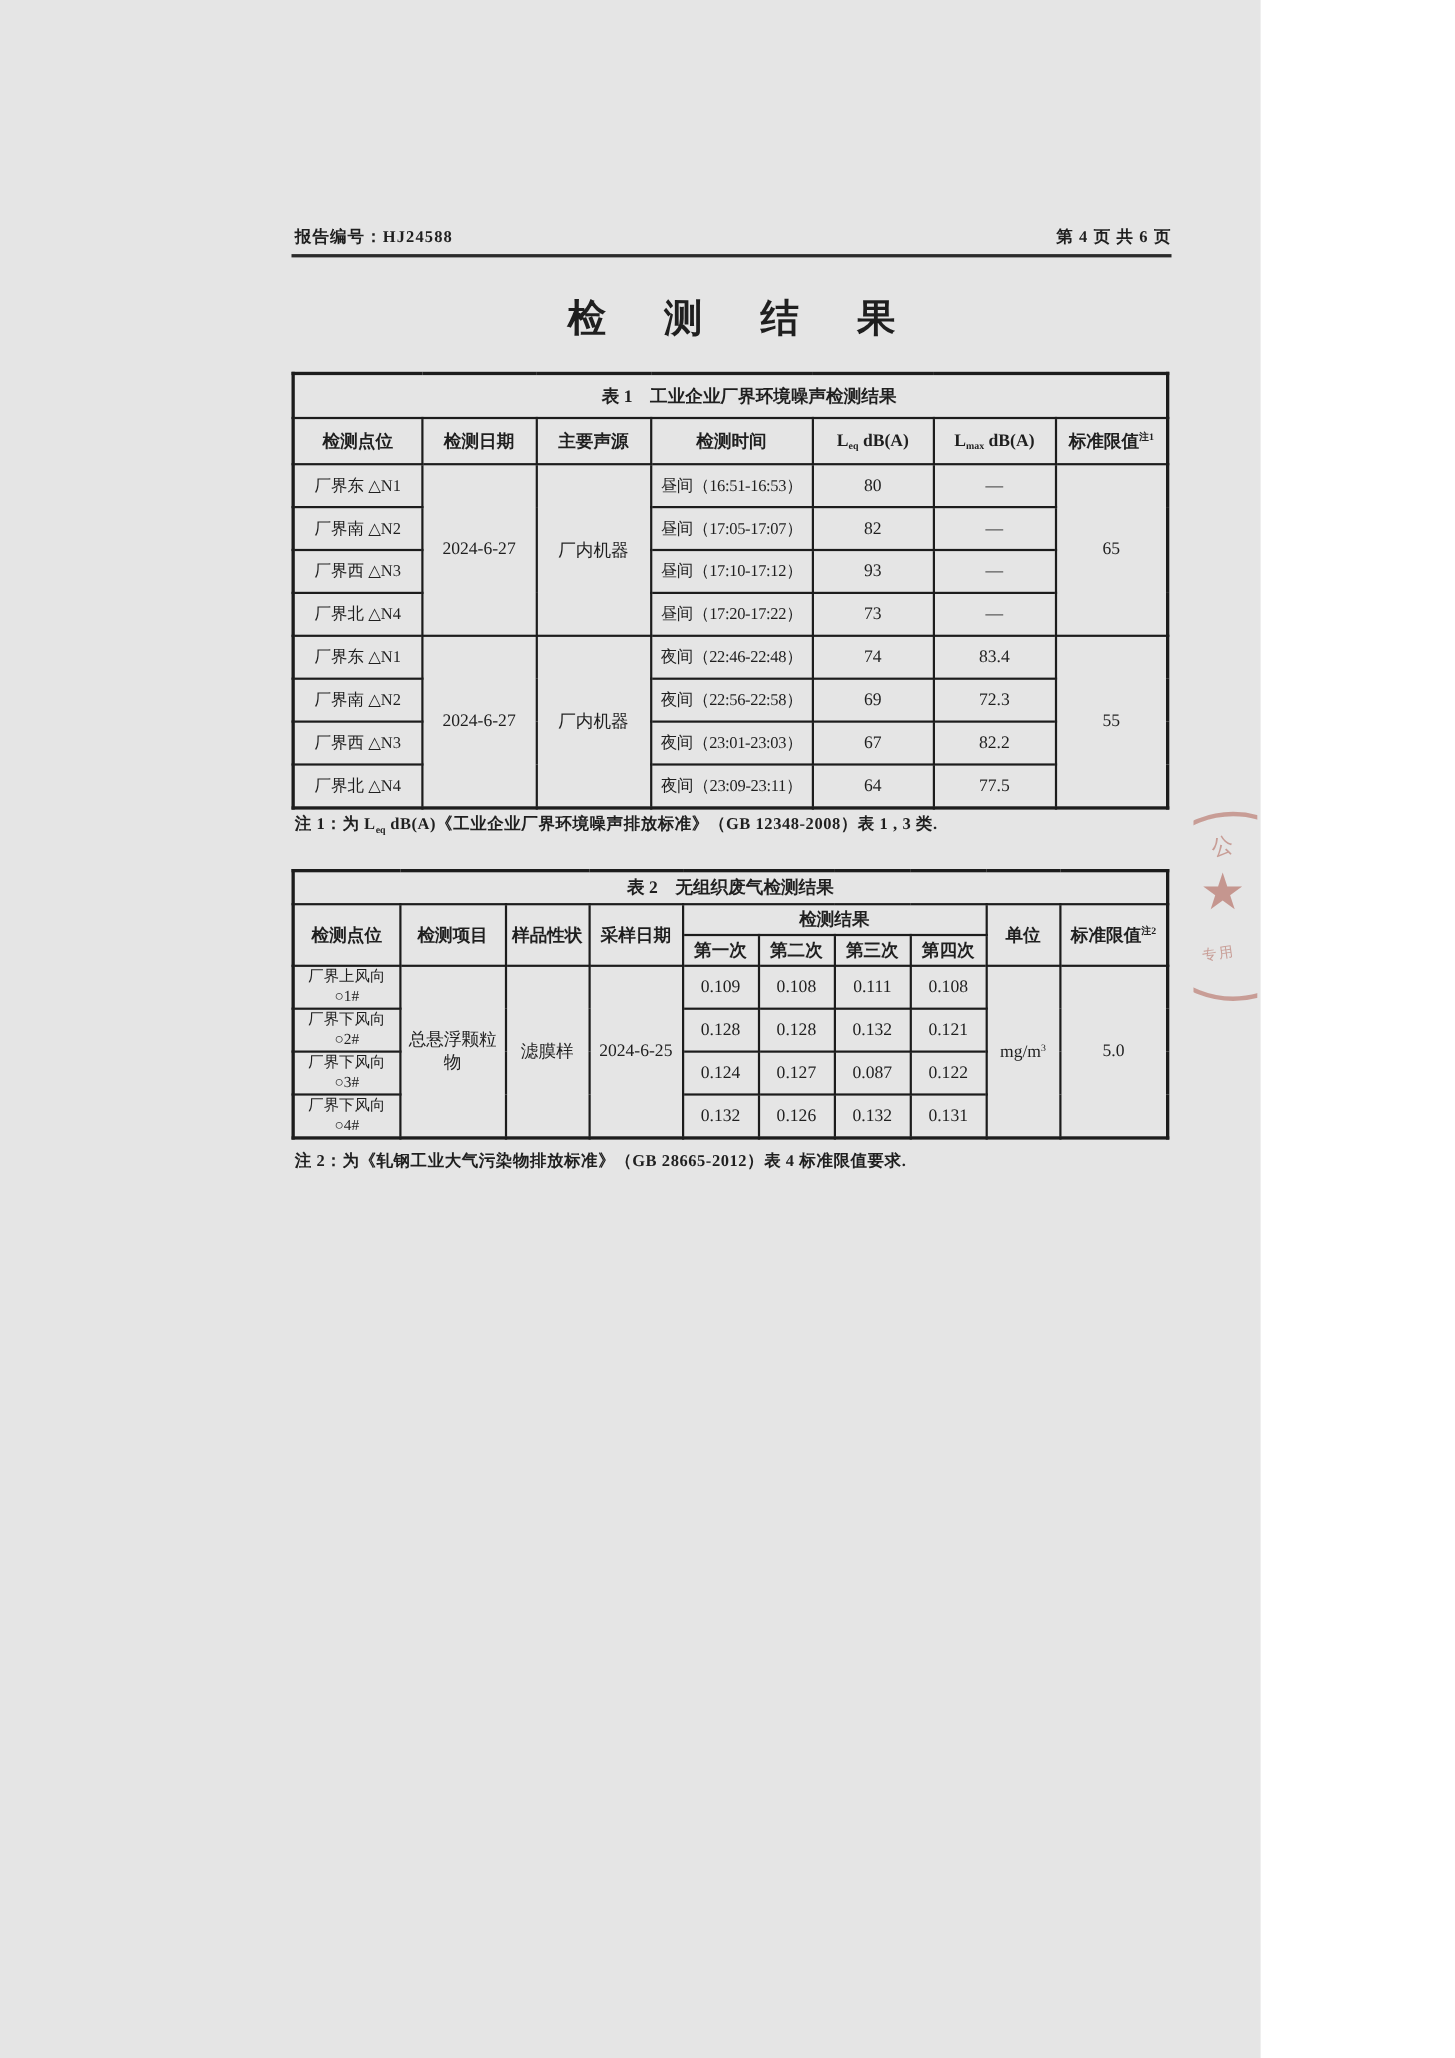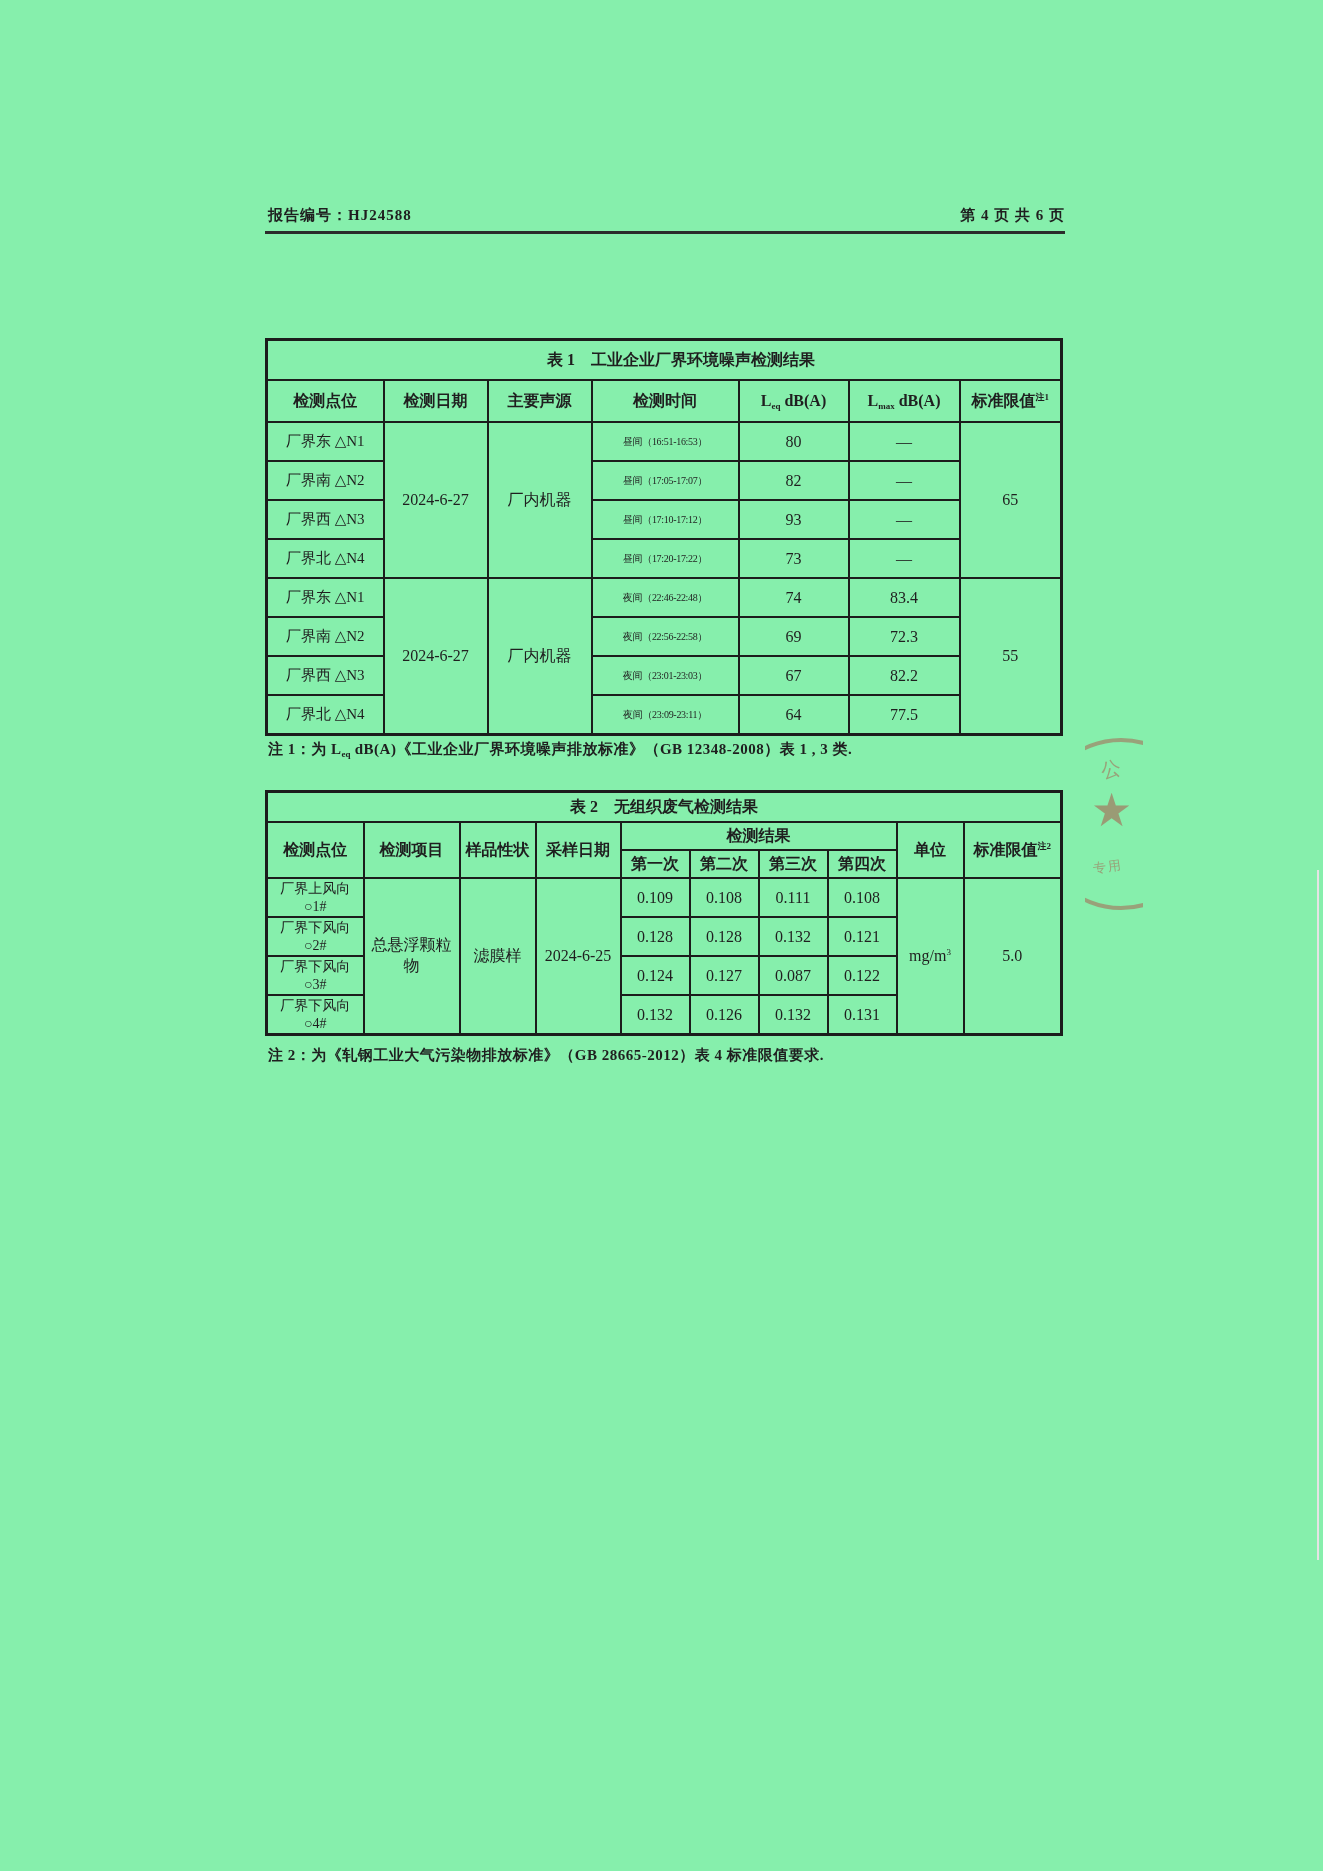--- a/index.html
+++ b/index.html
@@ -1,17 +1,17 @@
 <!DOCTYPE html>
 <html><head>
 <meta charset="utf-8">
 <style>
   html,body{margin:0;padding:0;background:#ffffff;}
   .page{
-    position:relative;width:1323px;height:1871px;background:#86efac;
+    position:relative;width:1146px;height:1871px;background:#e5e5e5;
     font-family:"Liberation Serif","DejaVu Serif",serif;color:#1f1f1f;overflow:hidden;
   }
   
   .hdr-left{position:absolute;left:268px;top:206px;font-size:15px;font-weight:700;letter-spacing:1px;}
   .hdr-right{position:absolute;left:940px;top:206px;width:125px;font-size:15px;font-weight:700;text-align:right;letter-spacing:1px;}
   .hdr-rule{position:absolute;left:265px;top:231px;width:800px;height:3px;background:#2b2b2b;}
   
   .doc-title{
     position:absolute;left:265px;top:266px;width:800px;margin:0;
     font-size:35px;font-weight:700;text-align:center;letter-spacing:22px;text-indent:22px;
@@ -27,21 +27,21 @@
   table.t{border:3px solid #1c1c1c;}
   tr.cap td{font-weight:700;font-size:16px;}
   tr.head td{font-weight:700;}
   .t1 tr.cap td{height:38px;padding-left:36px;}
   .t1 tr.head td{height:40px;}
   .t1 tr.r td{height:37px;}
   .t2 tr.cap td{height:28px;}
   .t2 tr.h1 td{height:26px;font-weight:700;}
   .t2 tr.h2 td{height:26px;font-weight:700;}
   .t2 tr.r td{height:37px;}
-  td.timecell{font-size:10px;letter-spacing:-0.3px;}
+  td.timecell{font-size:15px;letter-spacing:-0.3px;}
   td.ptcell{font-size:15px;margin-top:40px;}
   td.pt2{font-size:14px;line-height:1.25;padding:2px 1px;}
   sub.s{font-size:9px;vertical-align:-3px;letter-spacing:0;}
   sup.tiny{font-size:9px;vertical-align:6px;letter-spacing:0;}
   
   .note{position:absolute;left:268px;font-size:15px;font-weight:700;letter-spacing:0.5px;white-space:nowrap;text-align:right;}
   .note1{top:740px;}
   .note2{top:1046px;}
   
   .stamp{position:absolute;left:1085px;top:730px;width:58px;height:180px;overflow:hidden;pointer-events:none;}
@@ -54,20 +54,21 @@
 </style>
 </head>
 <body>
 
 <div class="page">
 
   <div class="hdr-left">报告编号：HJ24588</div>
   <div class="hdr-right">第 4 页 共 6 页</div>
   <div class="hdr-rule"></div>
 
+  <h1 class="doc-title">检 测 结 果</h1>
 
   <table class="t t1">
     <colgroup>
       <col style="width:117px">
         <col style="width:104px">
         <col style="width:104px">
       <col style="width:147px">
         <col style="width:110px">
         <col style="width:111px">
         <col style="width:102px">

